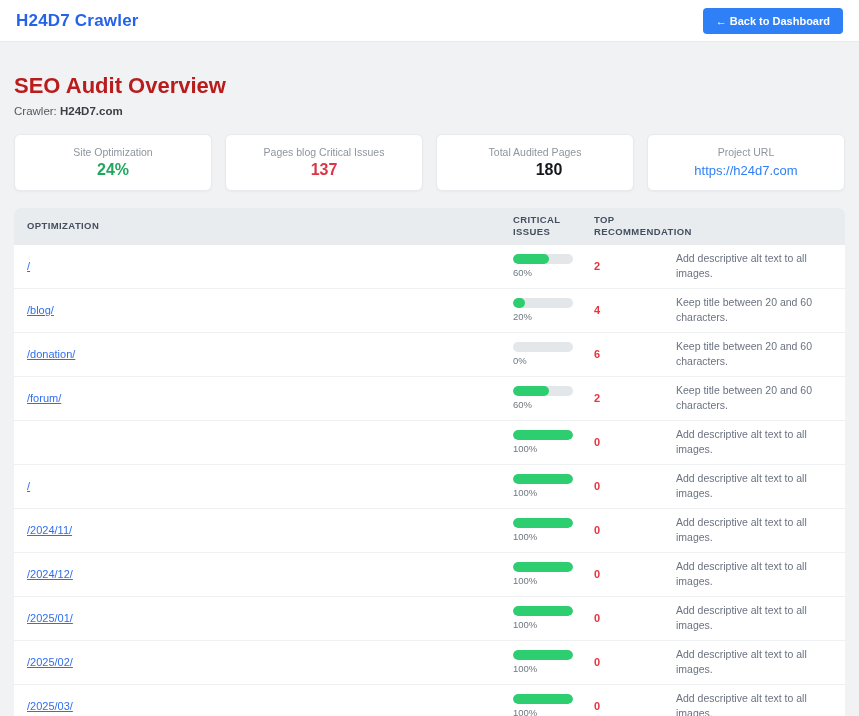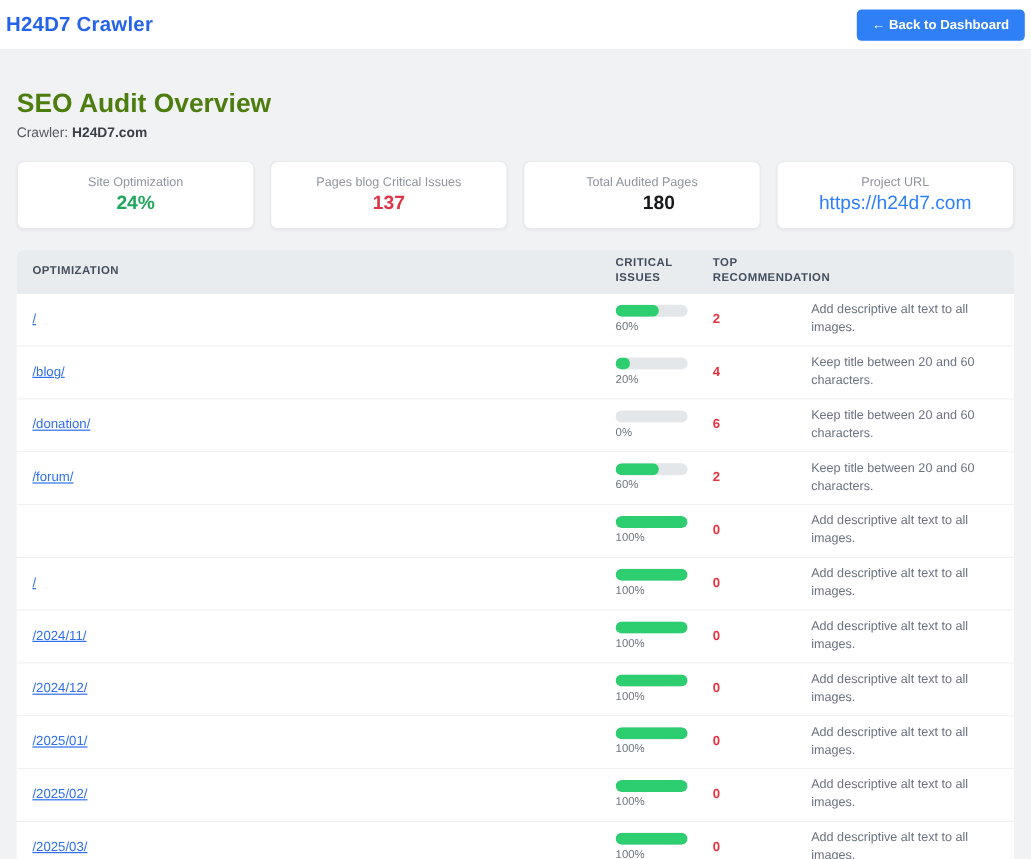--- a/index.html
+++ b/index.html
@@ -7,46 +7,46 @@
   body {
     font-family:"Liberation Sans","DejaVu Sans",sans-serif;
     background:#f1f2f4;
     color:#212529;
   }
   
   .topbar {
     background:#ffffff;
     height:42px;
     display:flex; align-items:center; justify-content:space-between;
-    padding:0 5px;
+    padding:0 16px;
     border-bottom:1px solid #e9eaec;
   }
   .app-title { color:#2563eb; font-size:17px; font-weight:bold; letter-spacing:.2px; }
   .back-btn {
     background:#2f7ff7; color:#ffffff;
     font-family:inherit; font-size:11px; font-weight:bold;
     padding:7px 13px; border:none; border-radius:4px; cursor:pointer;
   }
   
   .main { padding:0 14px; }
-  .page-title { margin-top:31px; font-size:22px; font-weight:bold; color:#4d7c0f; }
+  .page-title { margin-top:31px; font-size:22px; font-weight:bold; color:#b91c1c; }
   .subtitle { margin-top:6px; font-size:11.5px; color:#55595f; }
   .subtitle b { color:#3b3f45; }
   
   .stats { display:flex; gap:13px; margin-top:17px; }
   .stat-card {
     flex:1; height:57px;
     background:#ffffff;
     border:1px solid #e7e9ec; border-radius:6px;
     box-shadow:0 1px 2px rgba(0,0,0,.04);
     display:flex; flex-direction:column; align-items:center; justify-content:center;
   }
   .stat-label { font-size:10.5px; color:#8f959e; }
   .stat-value { font-size:16px; font-weight:bold; margin-top:3px; }
-  .stat-value a { text-decoration:none; font-size:16px; font-weight:normal; }
+  .stat-value a { text-decoration:none; font-size:13px; font-weight:normal; }
   
   .table-card { margin-top:17px; background:#ffffff; border-radius:6px 6px 0 0; }
   .thead, .trow { display:grid; grid-template-columns:486px 81px 82px 1fr; }
   .thead { background:#e9ecef; border-radius:6px 6px 0 0; }
   .th {
     font-size:9.5px; font-weight:bold; color:#434f5e;
     text-transform:uppercase; letter-spacing:.4px;
     padding:6px 13px; min-height:30px;
     display:flex; align-items:center; line-height:1.3;
   }

